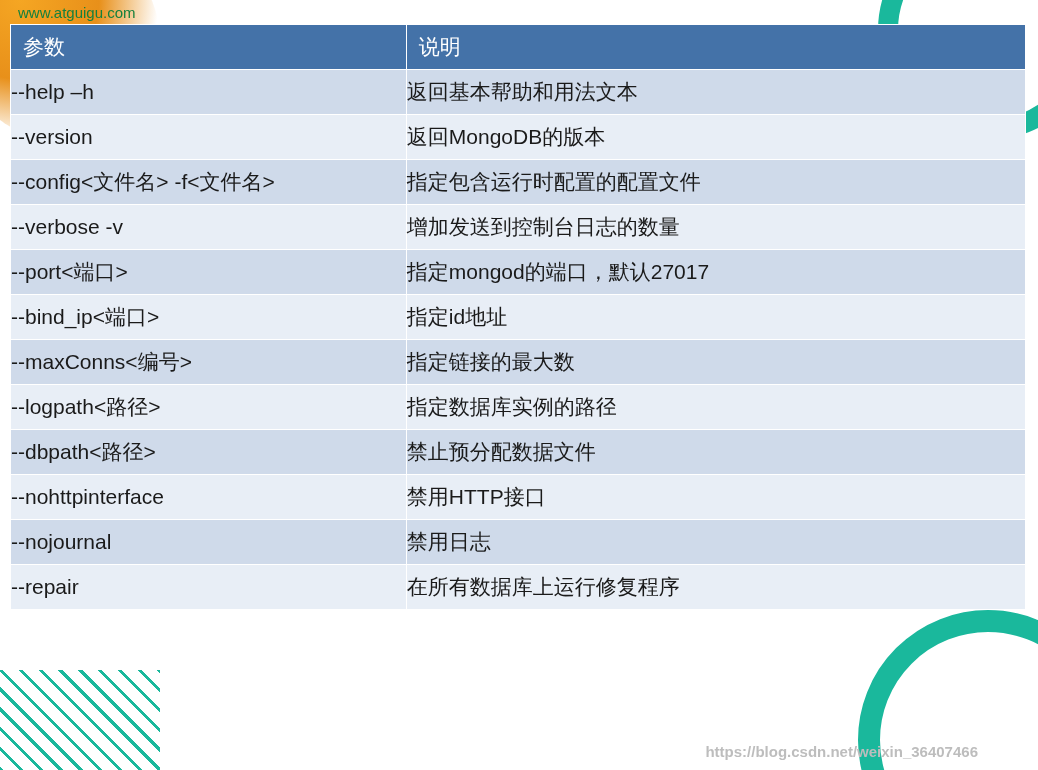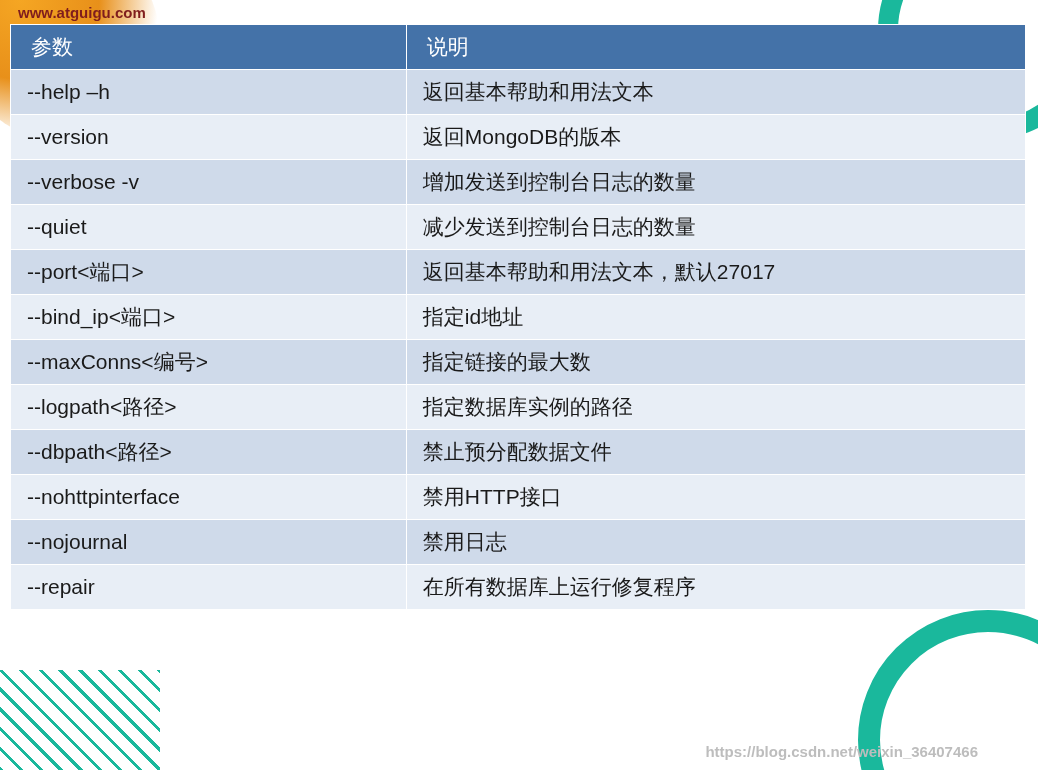--- a/index.html
+++ b/index.html
@@ -58,46 +58,46 @@
         transparent 3px,
         transparent 14px
       );
       z-index: 0;
     }
     .url-text {
       position: absolute;
       top: 4px;
       left: 18px;
       font-size: 15px;
-      color: #7f1d1d;
-      font-weight: bold;
+      color: #15803d;
+      font-weight: normal;
       z-index: 2;
     }
     .table-wrap {
       position: absolute;
       top: 24px;
       left: 10px;
       right: 12px;
       z-index: 2;
     }
     table {
       width: 100%;
       border-collapse: collapse;
       font-size: 21px;
     }
     th {
       background: #4472a8;
       color: #fff;
       text-align: left;
-      padding: 8px 20px;
+      padding: 8px 12px;
       font-weight: normal;
       border: 1px solid #fff;
     }
     td {
-      padding: 8px 16px;
+      padding: 8px 0;
       border: 1px solid #fff;
       color: #1a1a1a;
     }
     tbody tr:nth-child(odd) {
       background: #cfdaea;
     }
     tbody tr:nth-child(even) {
       background: #e8eef6;
     }
     .col-param {
@@ -137,30 +137,30 @@
     <tbody id="tbody">
         <tr>
           <td class="col-param">--help –h</td>
           <td class="col-desc">返回基本帮助和用法文本</td>
         </tr>
         <tr>
           <td class="col-param">--version</td>
           <td class="col-desc">返回MongoDB的版本</td>
         </tr>
         <tr>
+          <td class="col-param">--config&lt;文件名&gt;    -f&lt;文件名&gt;</td>
+          <td class="col-desc">指定包含运行时配置的配置文件</td>
+        </tr>
+        <tr>
           <td class="col-param">--verbose     -v</td>
           <td class="col-desc">增加发送到控制台日志的数量</td>
         </tr>
         <tr>
-          <td class="col-param">--quiet</td>
-          <td class="col-desc">减少发送到控制台日志的数量</td>
-        </tr>
-        <tr>
           <td class="col-param">--port&lt;端口&gt;</td>
-          <td class="col-desc">返回基本帮助和用法文本，默认27017</td>
+          <td class="col-desc">指定mongod的端口，默认27017</td>
         </tr>
         <tr>
           <td class="col-param">--bind_ip&lt;端口&gt;</td>
           <td class="col-desc">指定id地址</td>
         </tr>
         <tr>
           <td class="col-param">--maxConns&lt;编号&gt;</td>
           <td class="col-desc">指定链接的最大数</td>
         </tr>
         <tr>

